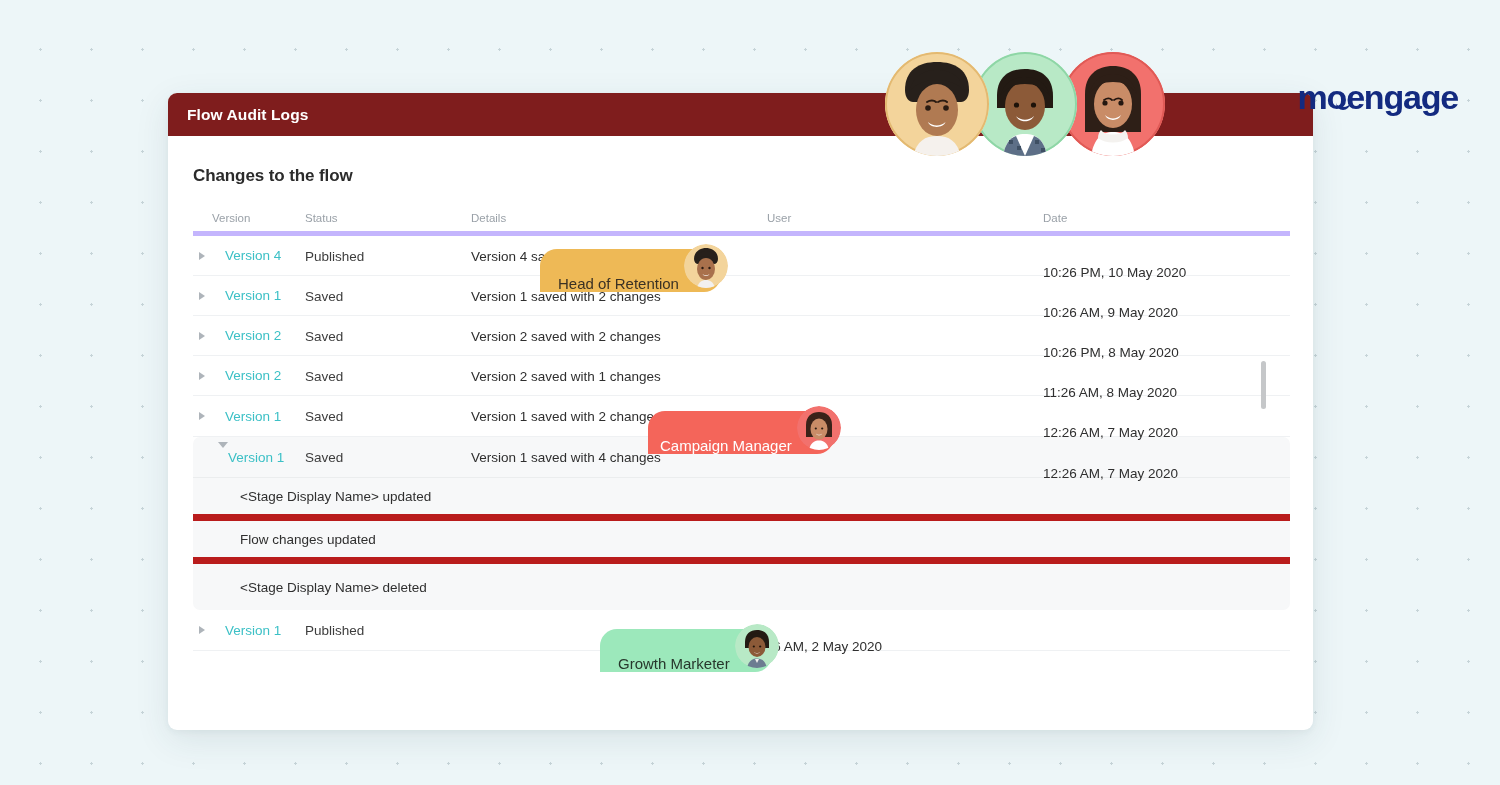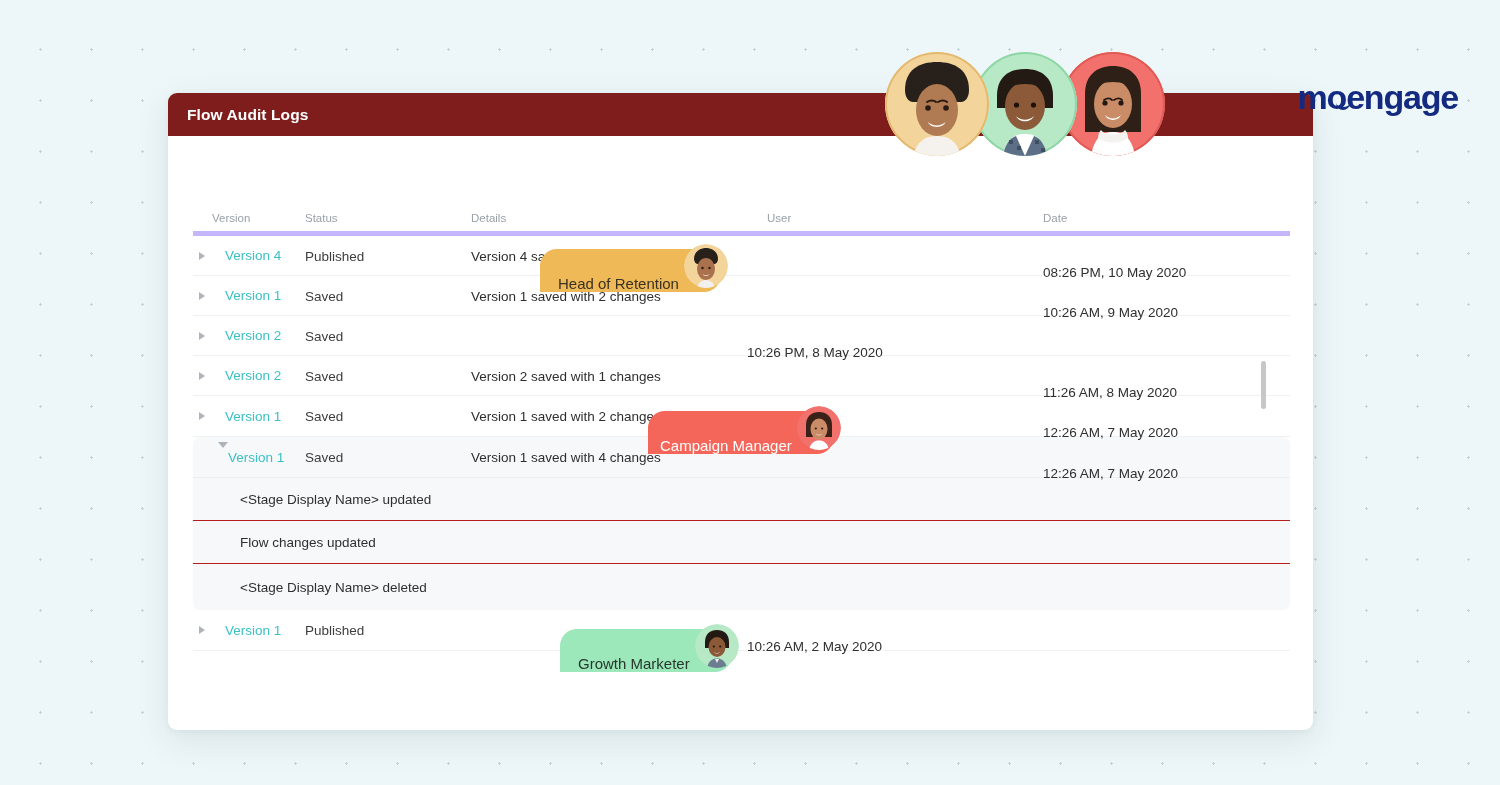--- a/index.html
+++ b/index.html
@@ -149,21 +149,21 @@
   #expanded .exp-parent {
     display: flex;
     align-items: center;
     height: 41px;
     border-bottom: 1px solid #ebedee;
   }
   .sub-row {
     height: 43px;
     display: flex;
     align-items: center;
-    border-bottom: 1px solid #b91c1c;
+    border-bottom: 7px solid #b91c1c;
     padding-left: 47px;
     font-size: 13.5px;
     color: #2f2f2f;
   }
   .sub-row:last-child { border-bottom: none; height: 46px; }
 
   
   #scroll-thumb {
     position: absolute;
     right: 24px;
@@ -202,21 +202,21 @@
     color: #3a3124;
     border-radius: 17px 17px 17px 0;
   }
   #badge-campaign {
     left: 648px; top: 411px;
     background: #f4655a;
     color: #ffffff;
     padding-left: 12px;
   }
   #badge-growth {
-    left: 560px; top: 629px;
+    left: 600px; top: 629px;
     background: #9ce8bb;
     color: #27372c;
   }
 
   
   #avatars {
     position: absolute;
     left: 885px;
     top: 52px;
     display: flex;
@@ -267,59 +267,61 @@
 </div>
 
 <div id="card">
 
   <div id="card-header">
     <span class="title">Flow Audit Logs</span>
   </div>
 
   <div id="card-body">
 
+    <div class="section-title">Changes to the flow</div>
 
     <div class="tbl">
 
       <div class="tbl-head">
         <span class="c-version">Version</span>
         <span class="c-status">Status</span>
         <span class="c-details">Details</span>
         <span class="c-user">User</span>
         <span class="c-date">Date</span>
       </div>
 
       <div class="row">
         <div class="c-version">
           <span class="tri"></span>
           <span class="vlink">Version 4</span>
         </div>
         <div class="c-status"><span class="status-txt">Published</span></div>
         <div class="c-details"><span class="details-txt">Version 4 saved with 2 changes</span></div>
         <div class="c-user"><span class="skeleton"></span></div>
-        <div class="c-date"><span class="date-txt">08:26 PM, 10 May 2020</span></div>
+        <div class="c-date"><span class="date-txt">10:26 PM, 10 May 2020</span></div>
       </div>
 
       <div class="row">
         <div class="c-version">
           <span class="tri"></span>
           <span class="vlink">Version 1</span>
         </div>
         <div class="c-status"><span class="status-txt">Saved</span></div>
         <div class="c-details"><span class="details-txt">Version 1 saved with 2 changes</span></div>
         <div class="c-user"><span class="skeleton"></span></div>
         <div class="c-date"><span class="date-txt">10:26 AM, 9 May 2020</span></div>
       </div>
 
       <div class="row">
         <div class="c-version">
           <span class="tri"></span>
           <span class="vlink">Version 2</span>
         </div>
         <div class="c-status"><span class="status-txt">Saved</span></div>
+        <div class="c-details"><span class="details-txt">Version 2 saved with 2 changes</span></div>
         <div class="c-user"><span class="skeleton"></span></div>
         <div class="c-date"><span class="date-txt">10:26 PM, 8 May 2020</span></div>
       </div>
 
       <div class="row">
         <div class="c-version">
           <span class="tri"></span>
           <span class="vlink">Version 2</span>
         </div>
         <div class="c-status"><span class="status-txt">Saved</span></div>

